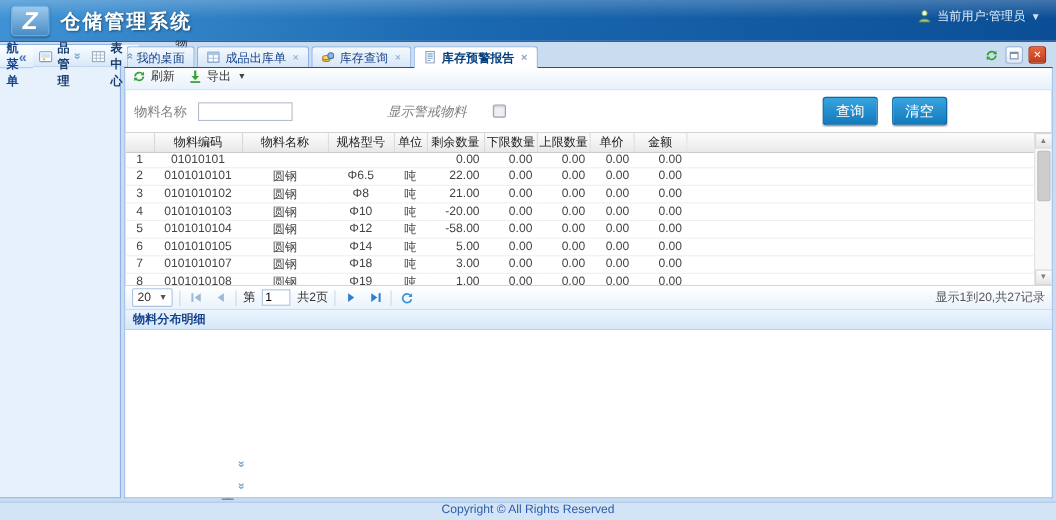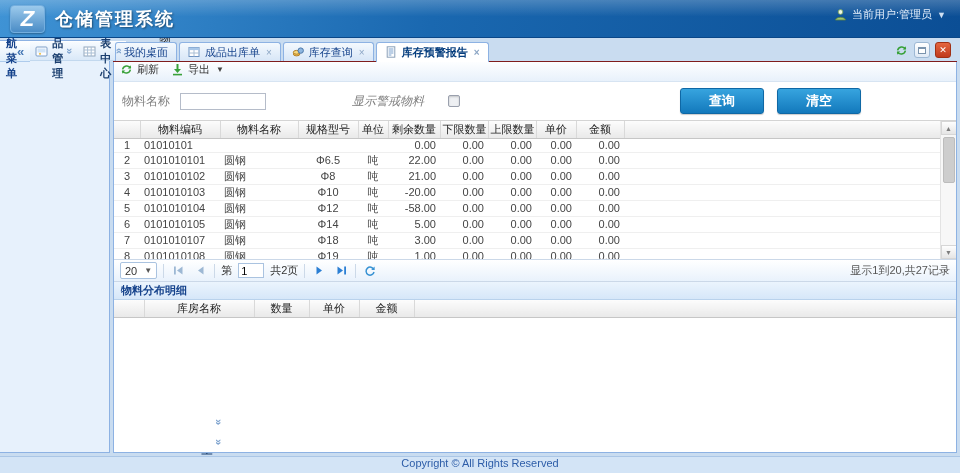--- a/index.html
+++ b/index.html
@@ -59,33 +59,33 @@
     display:flex; align-items:flex-start; gap:12px; padding:0 6px; font-size:11px; color:#333; }
   .tbtn { display:flex; align-items:center; gap:4px; cursor:pointer; }
   .tbtn .dd { font-size:8px; color:#444; margin-left:2px; }
 
   .filter { height:38px; flex:0 0 38px; display:flex; align-items:center; font-size:12px; color:#808080; padding-left:8px; }
   .material-input { width:86px; height:17px; border:1px solid #b5bcc9; margin-left:10px; font-size:11px; padding:1px 3px; font-family:inherit; }
   .show-alert-label { margin-left:86px;font-style:italic; }
   .checkbox { width:12px; height:12px; background:#eef0f3; border:1px solid #9aa0ad; margin-left:24px; border-radius:2px;
     box-shadow:inset 0 1px 2px rgba(0,0,0,.18); cursor:pointer; }
   .filter-btns { margin-left:auto; margin-right:95px; display:flex; gap:13px; }
-  .blue-btn { background:linear-gradient(#37a4df,#1379bc); border:1px solid #0f68a5; border-radius:3px; color:#fff; font-weight:bold;
-    font-size:13px; padding:3px 28px; cursor:pointer; font-family:inherit; box-shadow:0 1px 1px rgba(0,0,0,.2); }
+  .blue-btn { background:linear-gradient(#37a4df,#1379bc); border:1px solid #0f68a5; border-radius:3px; color:#fff; font-weight:normal;
+    font-size:13px; padding:3px 11px; cursor:pointer; font-family:inherit; box-shadow:0 1px 1px rgba(0,0,0,.2); }
 
   
   .grid-wrap { height:139px; flex:0 0 139px; position:relative; border-top:1px solid #d4d4d4; overflow:hidden; }
   .grid-scrollpad { margin-right:16px; }
   table.grid { border-collapse:collapse; width:100%; table-layout:fixed; font-size:11px; }
   table.grid thead th { height:17px; background:linear-gradient(#fcfcfc,#e9e9e9); border-right:1px solid #d9d9d9; border-bottom:1px solid #c6c6c6;
     font-weight:normal; color:#222; text-align:center; padding:0 2px; white-space:nowrap; overflow:hidden; }
   table.grid thead th.fill { border-right:none; }
   table.grid tbody td { height:14px; border-bottom:1px solid #efefef; color:#444; padding:0 4px; white-space:nowrap; overflow:hidden; }
   td.c0 { color:#777; text-align:center; }
-  .al { text-align:left; } .ac { text-align:center; } .ar { text-align:right; }
+  .al { text-align:center; } .ac { text-align:center; } .ar { text-align:right; }
   .vscroll { position:absolute; right:0; top:0; width:16px; height:100%; background:#f7f7f7; border-left:1px solid #e3e3e3;
     display:flex; flex-direction:column; align-items:center; }
   .varrow { width:16px; height:14px; flex:0 0 14px; background:linear-gradient(#fefefe,#e5e5e5); border:1px solid #d6d6d6;
     font-size:7px; color:#7d7d7d; display:flex; align-items:center; justify-content:center; cursor:pointer; }
   .varrow.bottom { margin-top:auto; }
   .vthumb { width:12px; height:46px; background:#cdcdcd; border:1px solid #bcbcbc; border-radius:2px; margin-top:2px; cursor:grab; }
 
   
   .pager { height:23px; flex:0 0 23px; background:linear-gradient(#ffffff,#e9f2fc); border-top:1px solid #cbd8e8; border-bottom:1px solid #cbd8e8;
     display:flex; align-items:center; gap:6px; padding:0 6px; font-size:11px; color:#333; }
@@ -507,40 +507,20 @@
                 <path d="M9.8 4.6A4 4 0 1 0 10 7" fill="none" stroke="#3892d3" stroke-width="1.5"></path>
                 <path d="M10.6 1.6v3.4H7.2z" fill="#3892d3"></path>
               </svg>
           </span>
           <span class="psummary">显示1到20,共27记录</span>
         </div>
 
         <div class="detail-head">
           <span>物料分布明细</span>
         </div>
-        <table class="grid">
-          <colgroup>
-            <col style="width:30px">
-              <col style="width:110px">
-              <col style="width:55px">
-              <col style="width:50px">
-              <col style="width:55px">
-              <col>
-          </colgroup>
-          <thead>
-            <tr>
-              <th></th>
-              <th>库房名称</th>
-              <th>数量</th>
-              <th>单价</th>
-              <th>金额</th>
-              <th class="fill"></th>
-            </tr>
-          </thead>
-        </table>
         <div class="white-fill"></div>
 
       </div>
     </section>
   </div>
 
   <footer class="app-footer">
     <span>Copyright © All Rights Reserved</span>
   </footer>
 </div>

